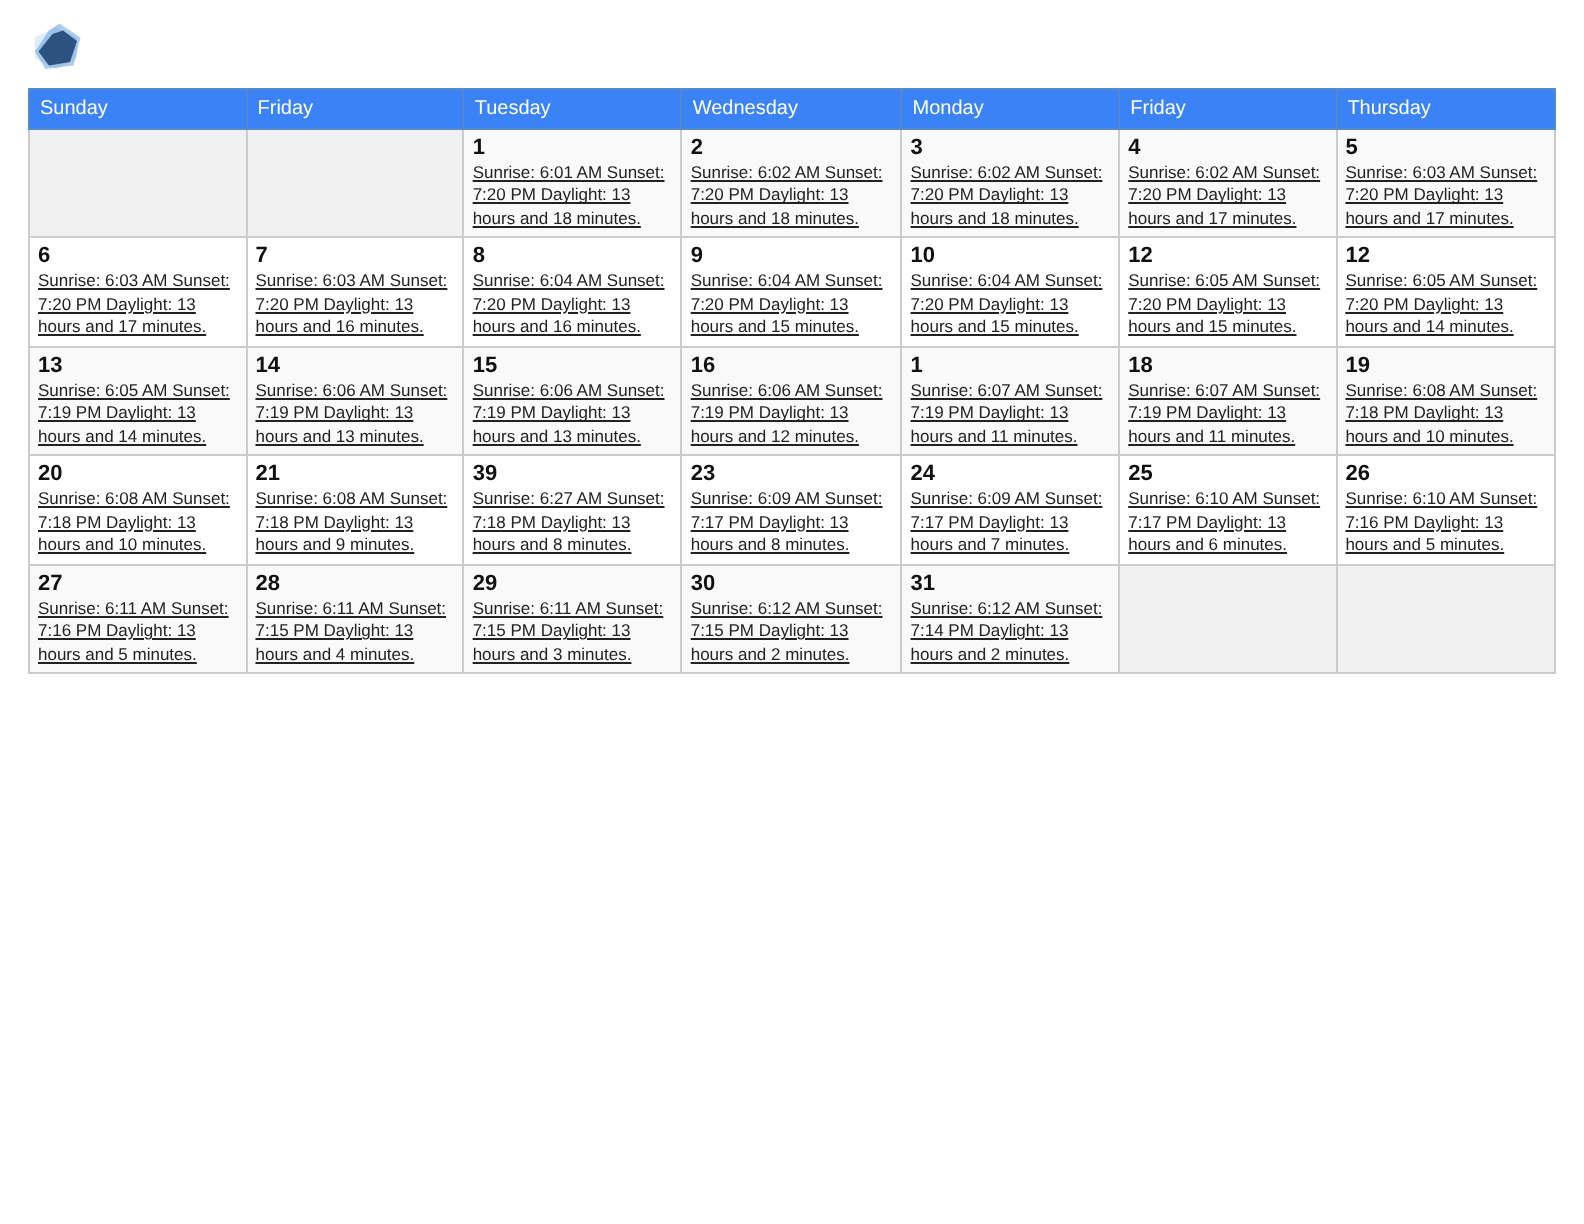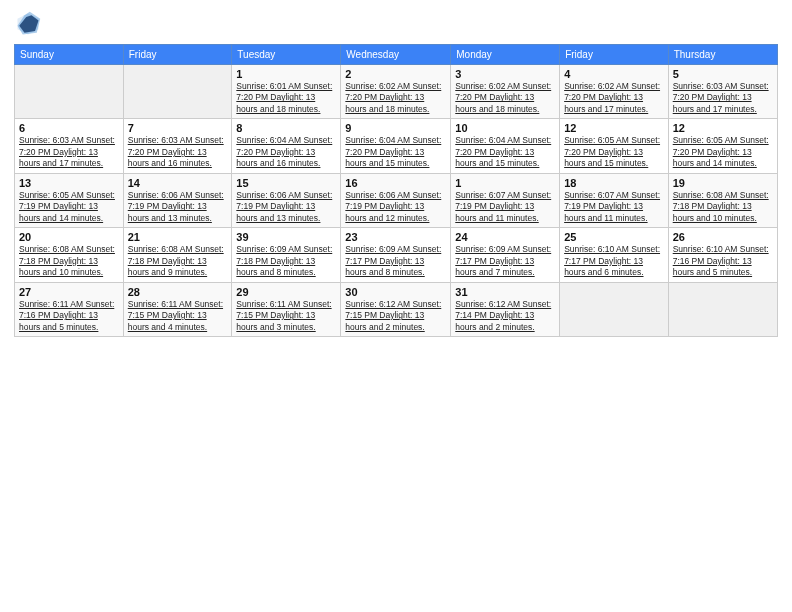--- a/index.html
+++ b/index.html
@@ -280,21 +280,21 @@
           </td>
           <td>
             <span class="day-num">21</span>
             <div class="day-info">Sunrise: 6:08 AM
 Sunset: 7:18 PM
 Daylight: 13 hours
 and 9 minutes.</div>
           </td>
           <td>
             <span class="day-num">39</span>
-            <div class="day-info">Sunrise: 6:09 AM
+            <div class="day-info">Sunrise: 6:27 AM
 Sunset: 7:18 PM
 Daylight: 13 hours
 and 8 minutes.</div>
           </td>
           <td>
             <span class="day-num">23</span>
             <div class="day-info">Sunrise: 6:09 AM
 Sunset: 7:17 PM
 Daylight: 13 hours
 and 8 minutes.</div>

